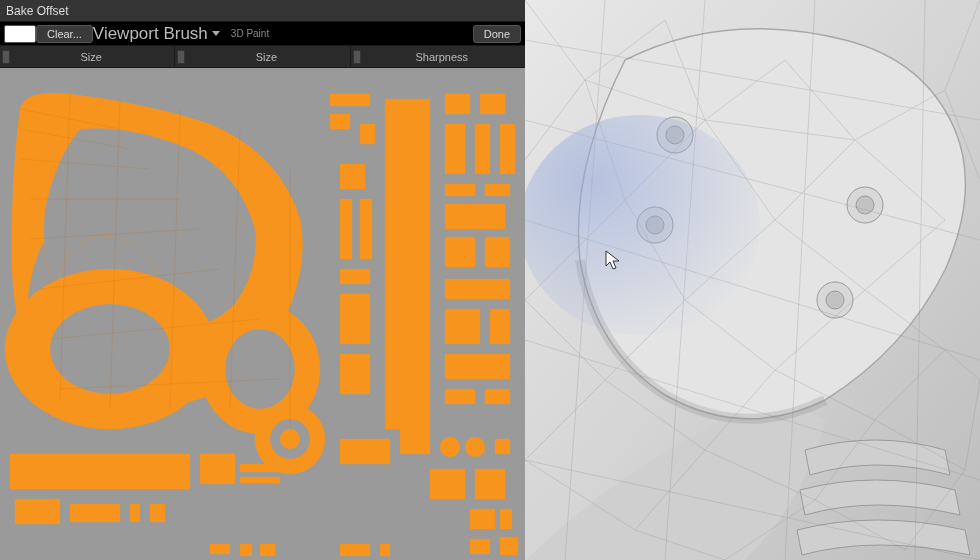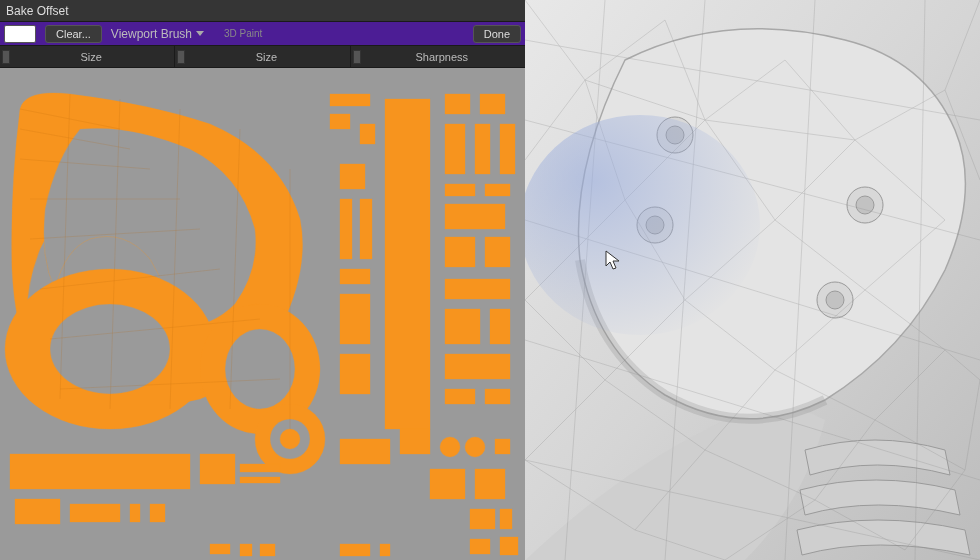--- a/index.html
+++ b/index.html
@@ -30,22 +30,22 @@
   }
   .title-text {
     font-size: 12px;
     color: #ddd;
   }
   .toolbar-row {
     height: 24px;
     display: flex;
     align-items: center;
     padding: 2px 4px;
-    background: #4c1d95;
-    gap: 9px;
+    background: #000000;
+    gap: 0;
     border-bottom: 1px solid #1a1a1a;
   }
   .swatch {
     width: 32px;
     height: 18px;
     background: #fff;
     border: 1px solid #555;
     border-radius: 2px;
   }
   .btn {
@@ -54,21 +54,21 @@
     border-radius: 3px;
     color: #ddd;
     height: 18px;
     padding: 0 10px;
     font-size: 11px;
     line-height: 16px;
     cursor: pointer;
   }
   .brush-text {
     color: #bbb;
-    font-size: 12px;
+    font-size: 17px;
     display: flex;
     align-items: center;
     gap: 4px;
   }
   .mode-text {
     color: #888;
     font-size: 10px;
     margin-left: 11px;
   }
   .spacer { flex: 1; }

